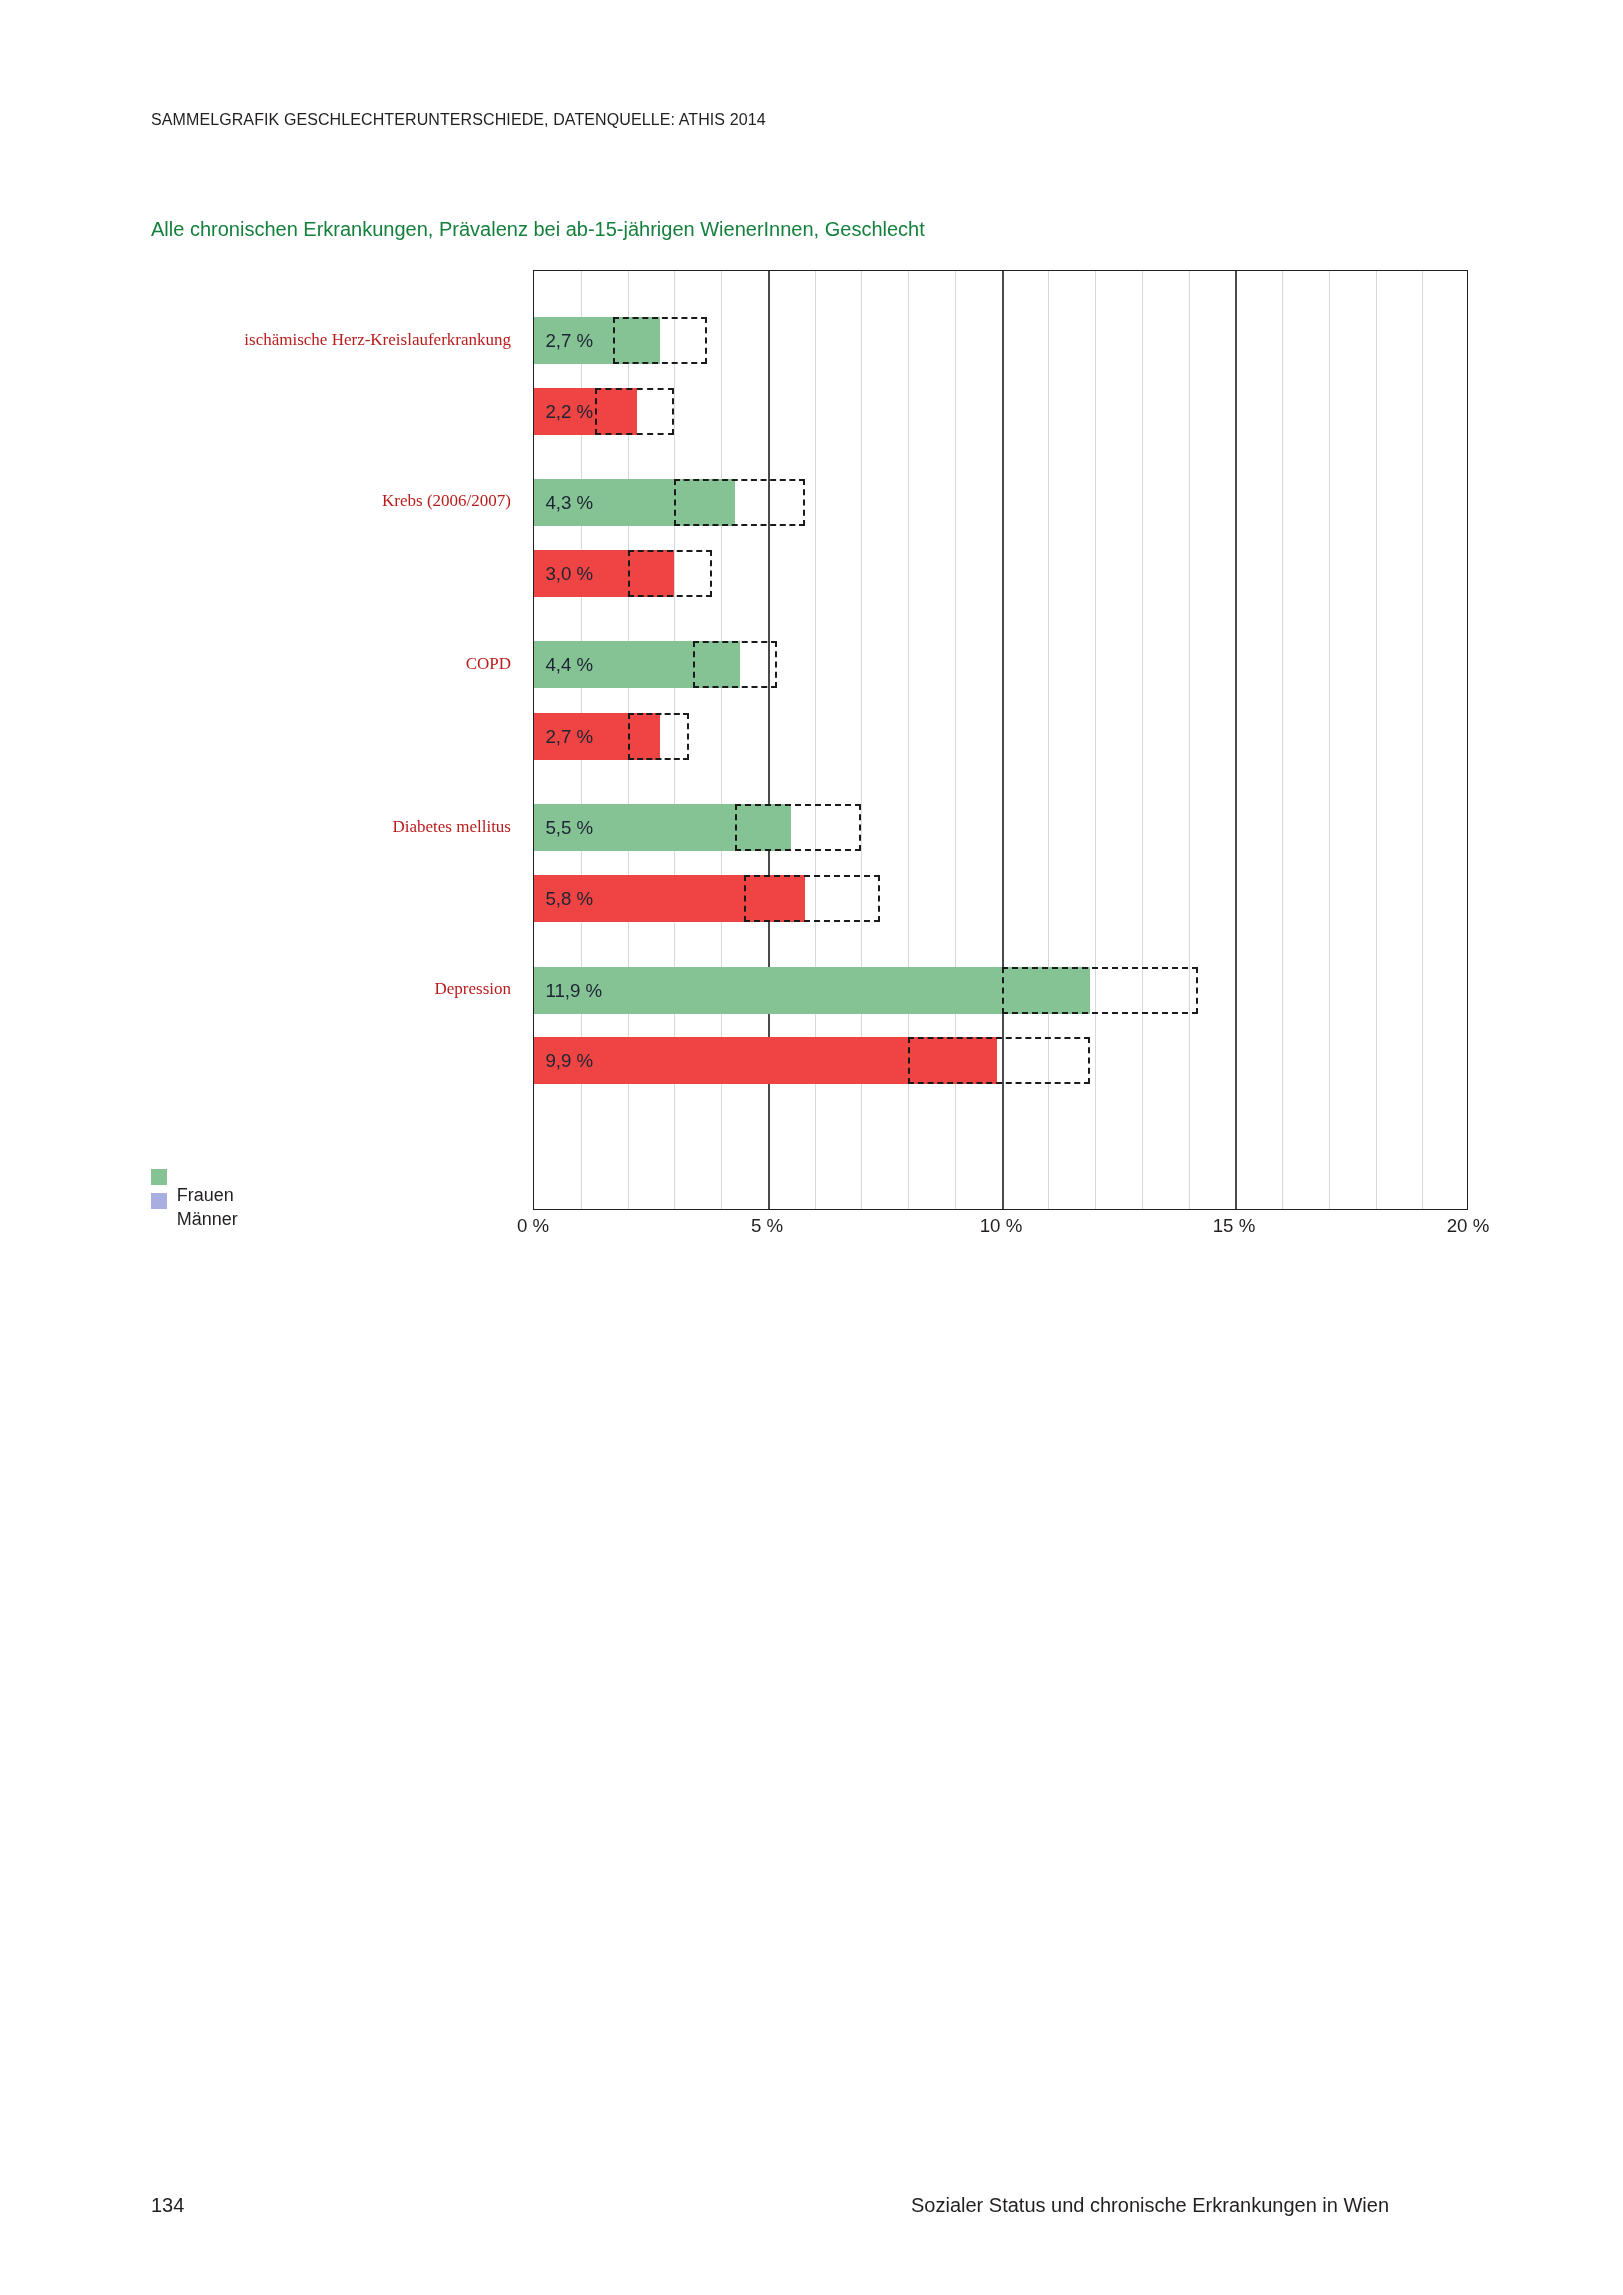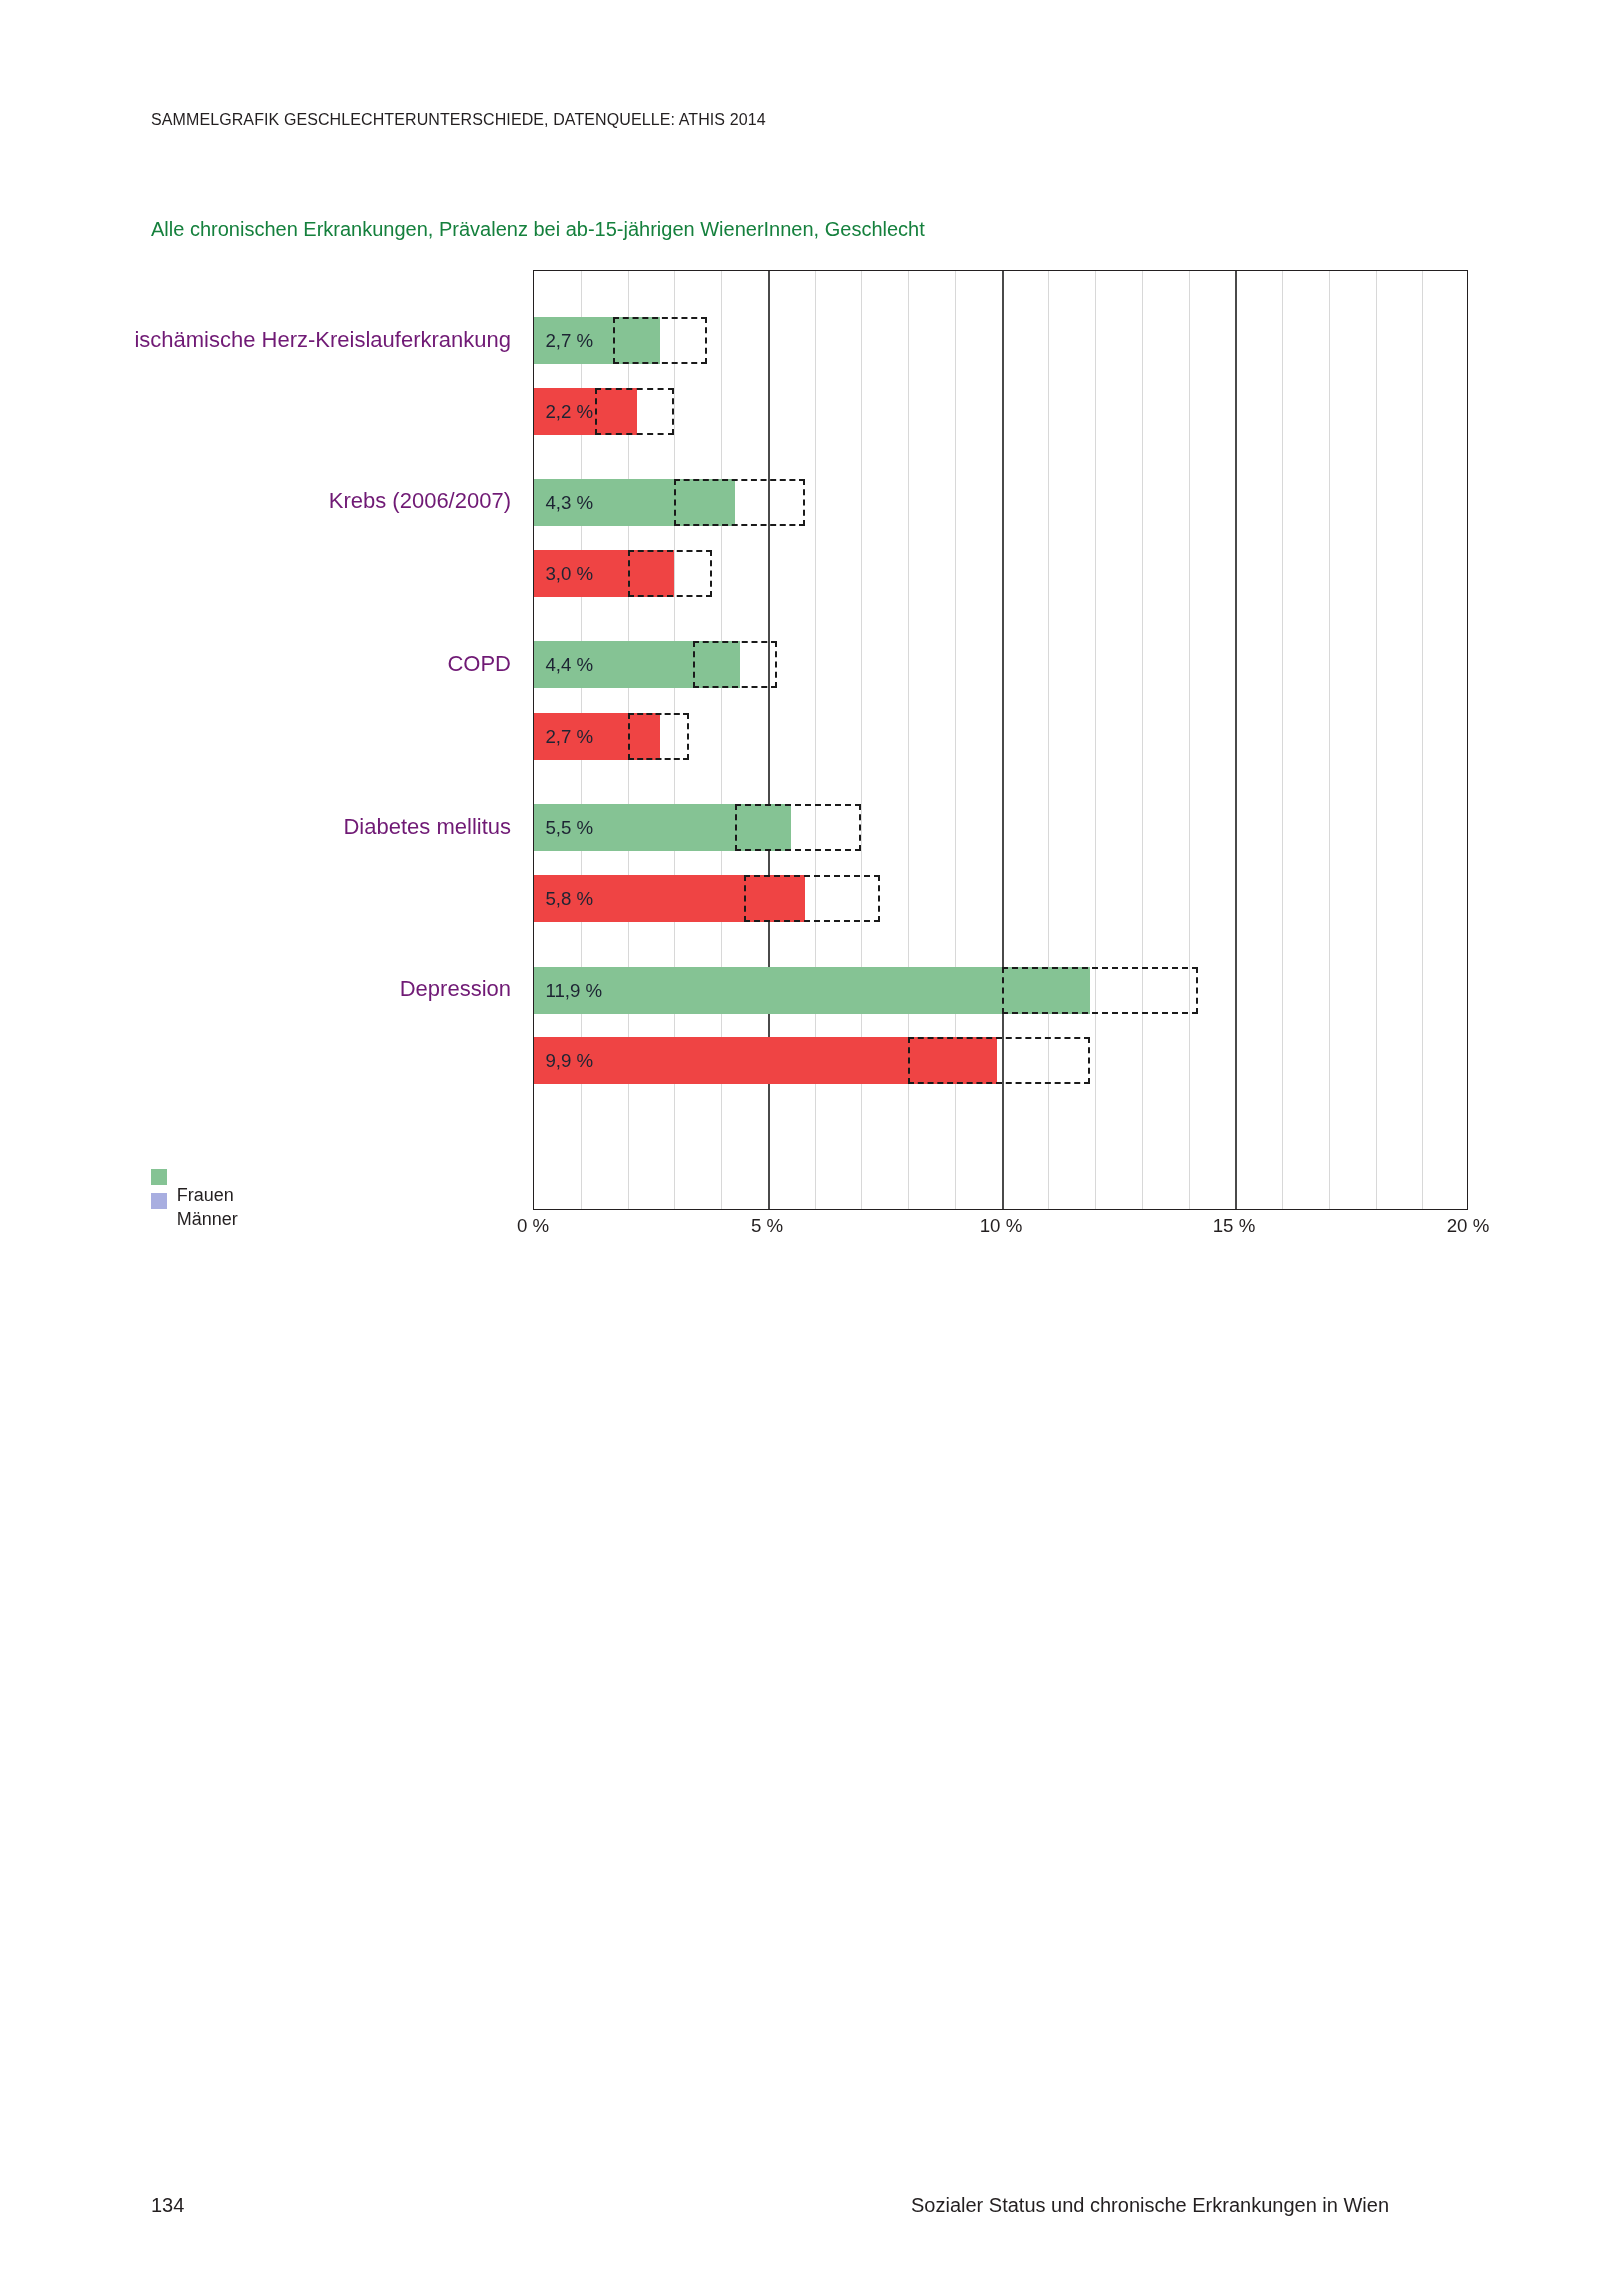--- a/index.html
+++ b/index.html
@@ -93,24 +93,25 @@
     height: 47px;
     border: 2.4px dashed #1a1a1a;
     box-sizing: border-box;
     background: transparent;
   }
 
   
   .cat-label {
     position: absolute;
     right: 1639px; 
-    font-size: 22px;
-    color: #701a75;
+    font-size: 17px;
+    color: #b91c1c;
     white-space: nowrap;
     text-align: right;
+    font-family: Liberation Serif, serif;
   }
   #cat-labels {
     position: absolute;
     left: 0;
     top: 0;
     width: 511px;
     height: 940px;
   }
   #cat-labels .cat-label {
     right: auto;

